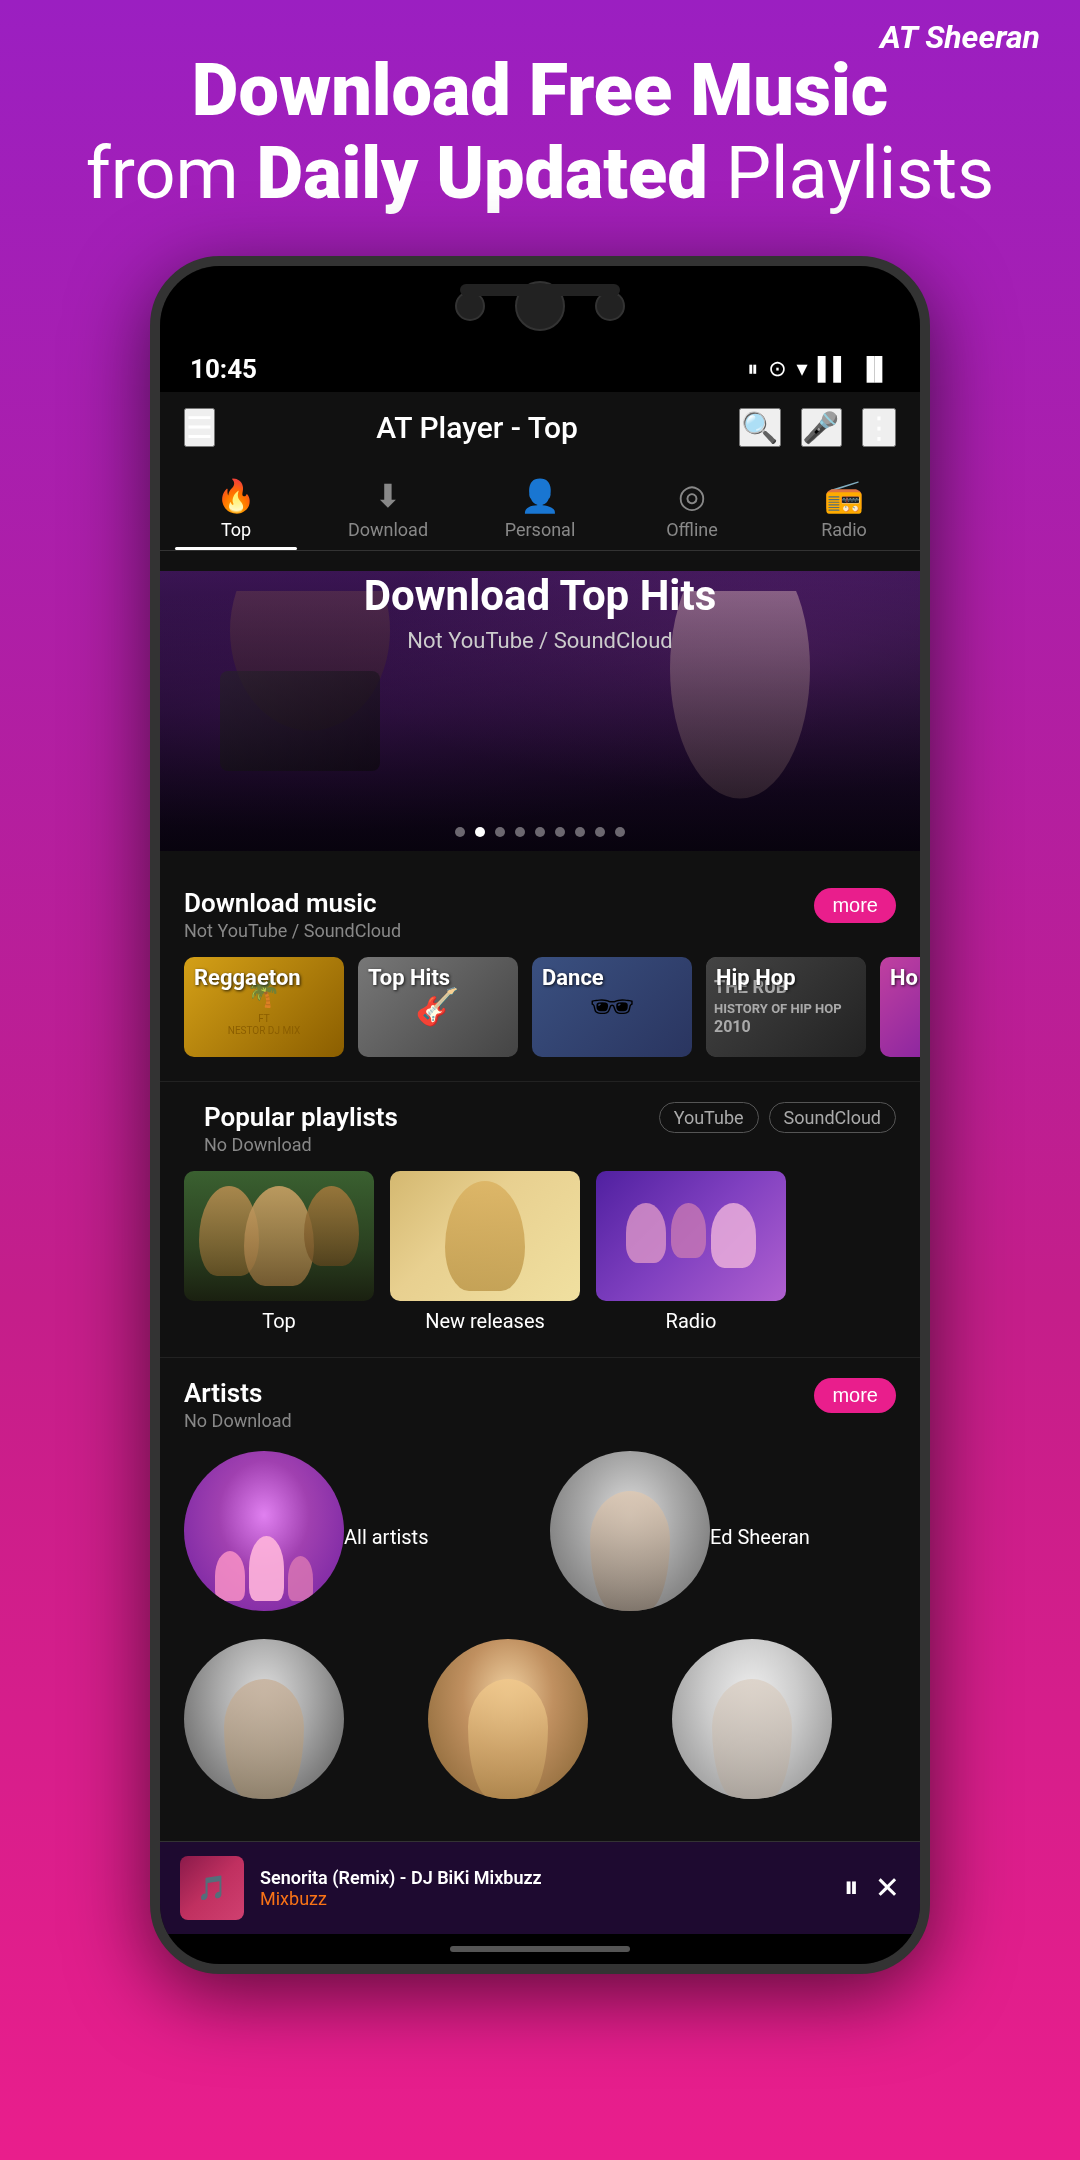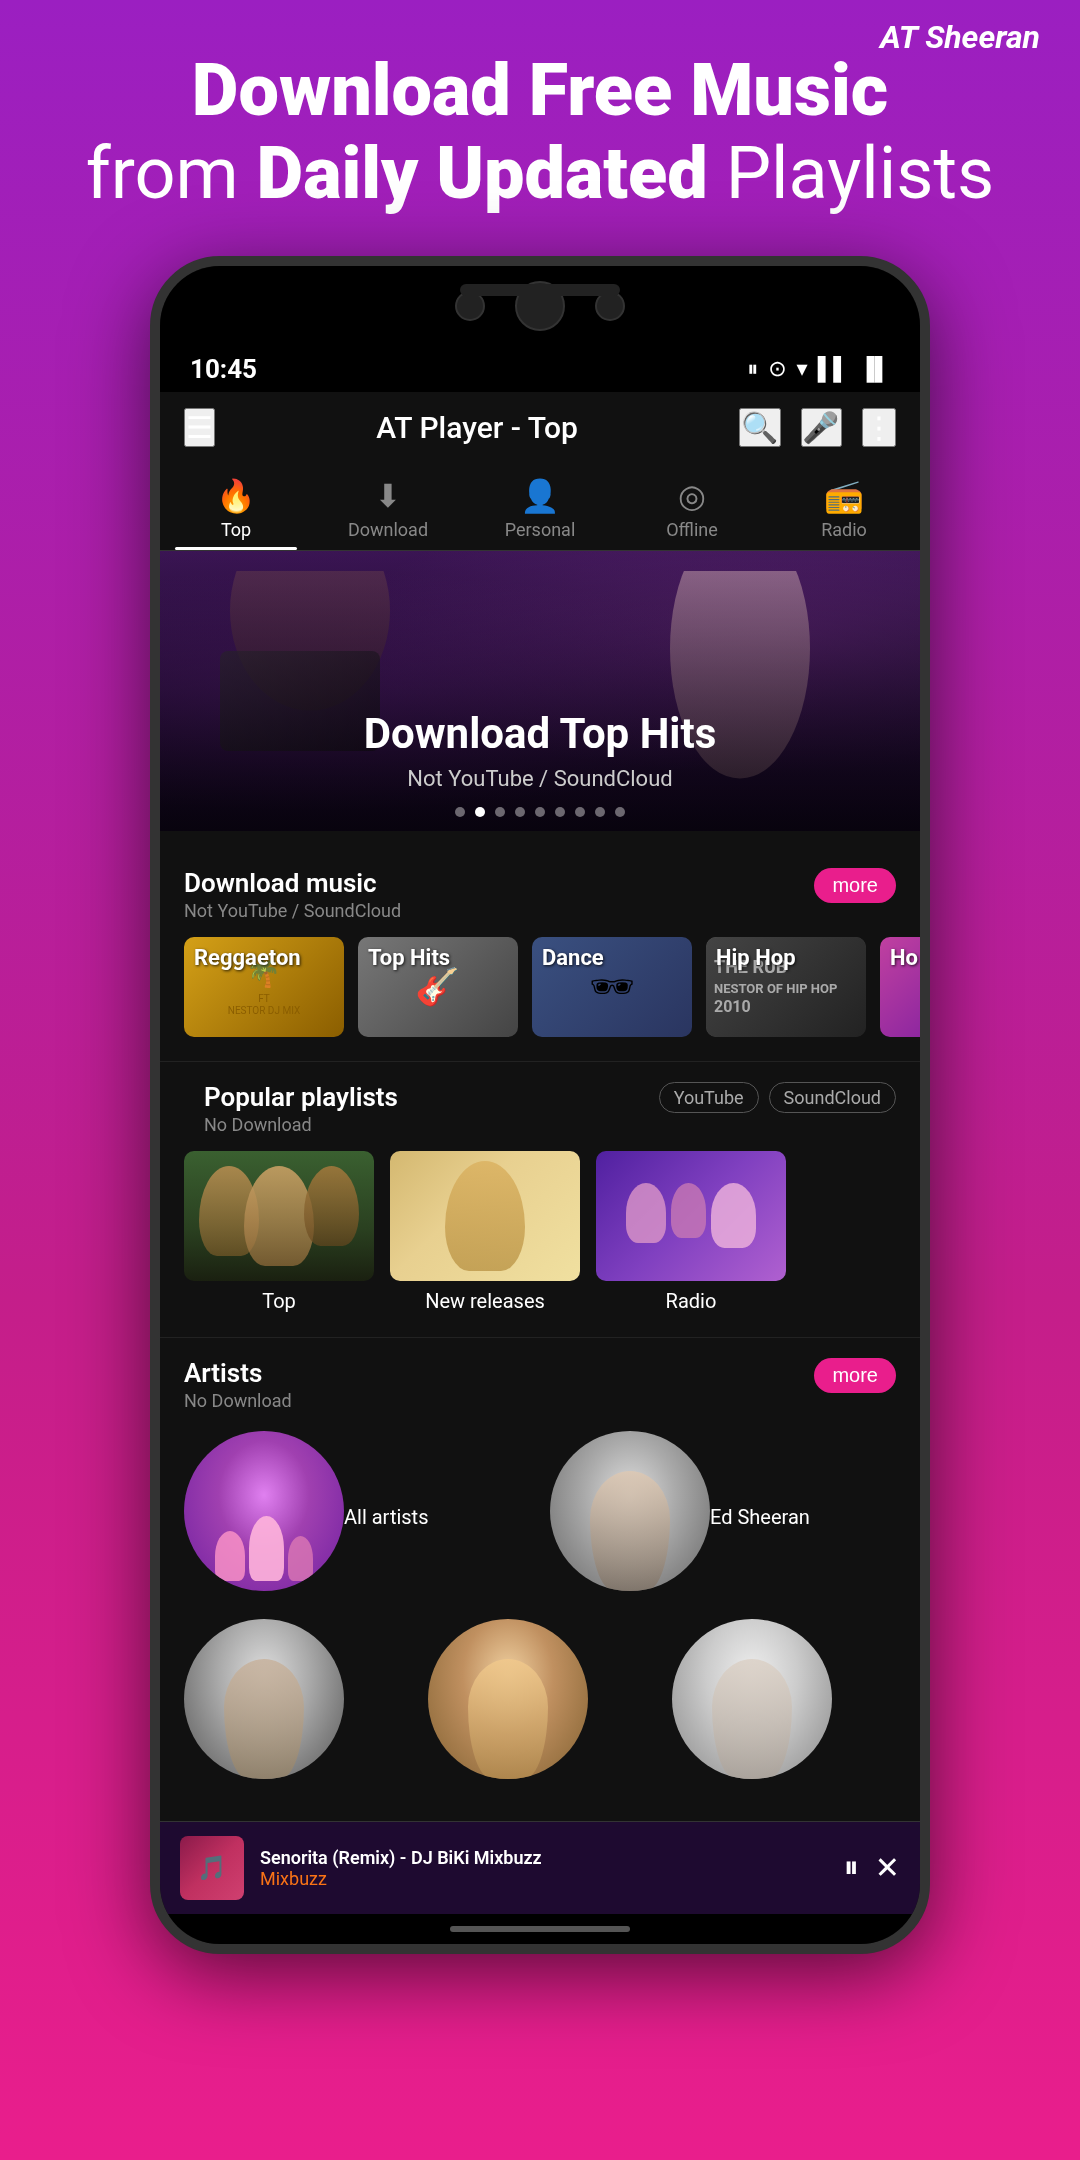--- a/index.html
+++ b/index.html
@@ -143,21 +143,21 @@
       overflow: hidden;
     }
 
     
     .hero-banner {
       position: relative;
       height: 280px;
       overflow: hidden;
       background: linear-gradient(135deg, #2a1a3e 0%, #4a2060 50%, #8b3080 100%);
       display: flex;
-      align-items: flex-end;
+      margin-top: 20px;
     }
     .hero-banner-bg {
       position: absolute;
       inset: 0;
       background: linear-gradient(180deg, rgba(60,20,80,0.3) 0%, rgba(0,0,0,0.7) 100%);
     }
     .hero-banner-content {
       position: relative;
       z-index: 2;
       width: 100%;
@@ -583,21 +583,21 @@
       <div class="genre-card">
         <div class="genre-dance genre-card-bg">
           <div class="dance-inner">🕶</div>
         </div>
         <div class="genre-card-label">Dance</div>
       </div>
 
       <div class="genre-card">
         <div class="genre-hiphop genre-card-bg">
           <div class="hiphop-inner">
-            <div style="color:#aaa;font-size:18px;font-weight:bold;line-height:1.1;">THE RUB<br><span style="font-size:13px;">NESTOR OF HIP HOP</span><br><span style="font-size:16px;">2010</span></div>
+            <div style="color:#aaa;font-size:18px;font-weight:bold;line-height:1.1;">THE RUB<br><span style="font-size:13px;">HISTORY OF HIP HOP</span><br><span style="font-size:16px;">2010</span></div>
           </div>
         </div>
         <div class="genre-card-label">Hip Hop</div>
       </div>
 
       <div class="partial-card">
         <div class="partial-inner"></div>
         <div class="genre-card-label">Ho</div>
       </div>
     </div>

